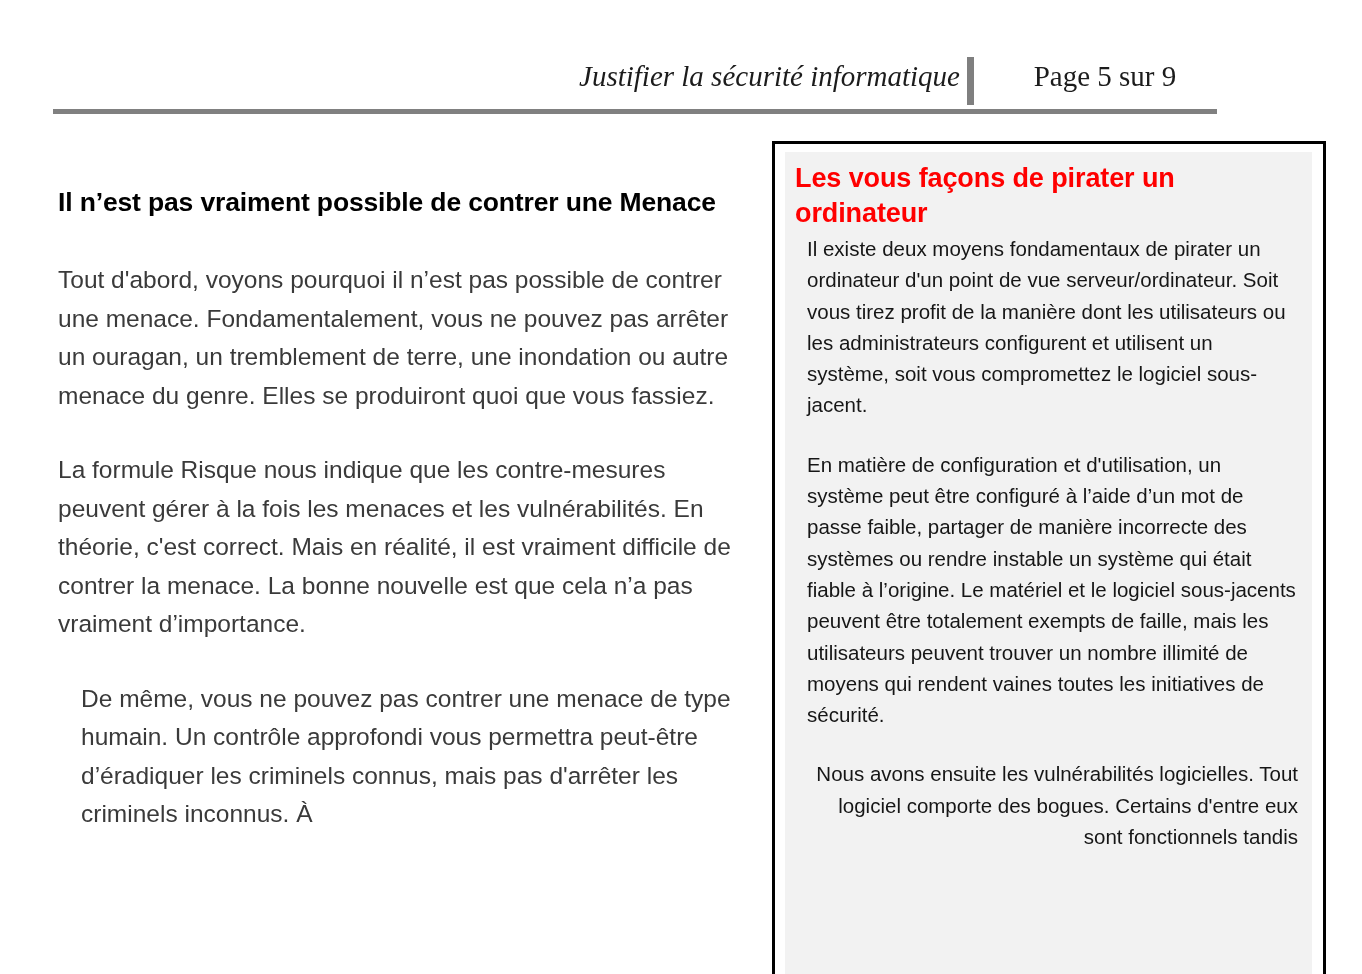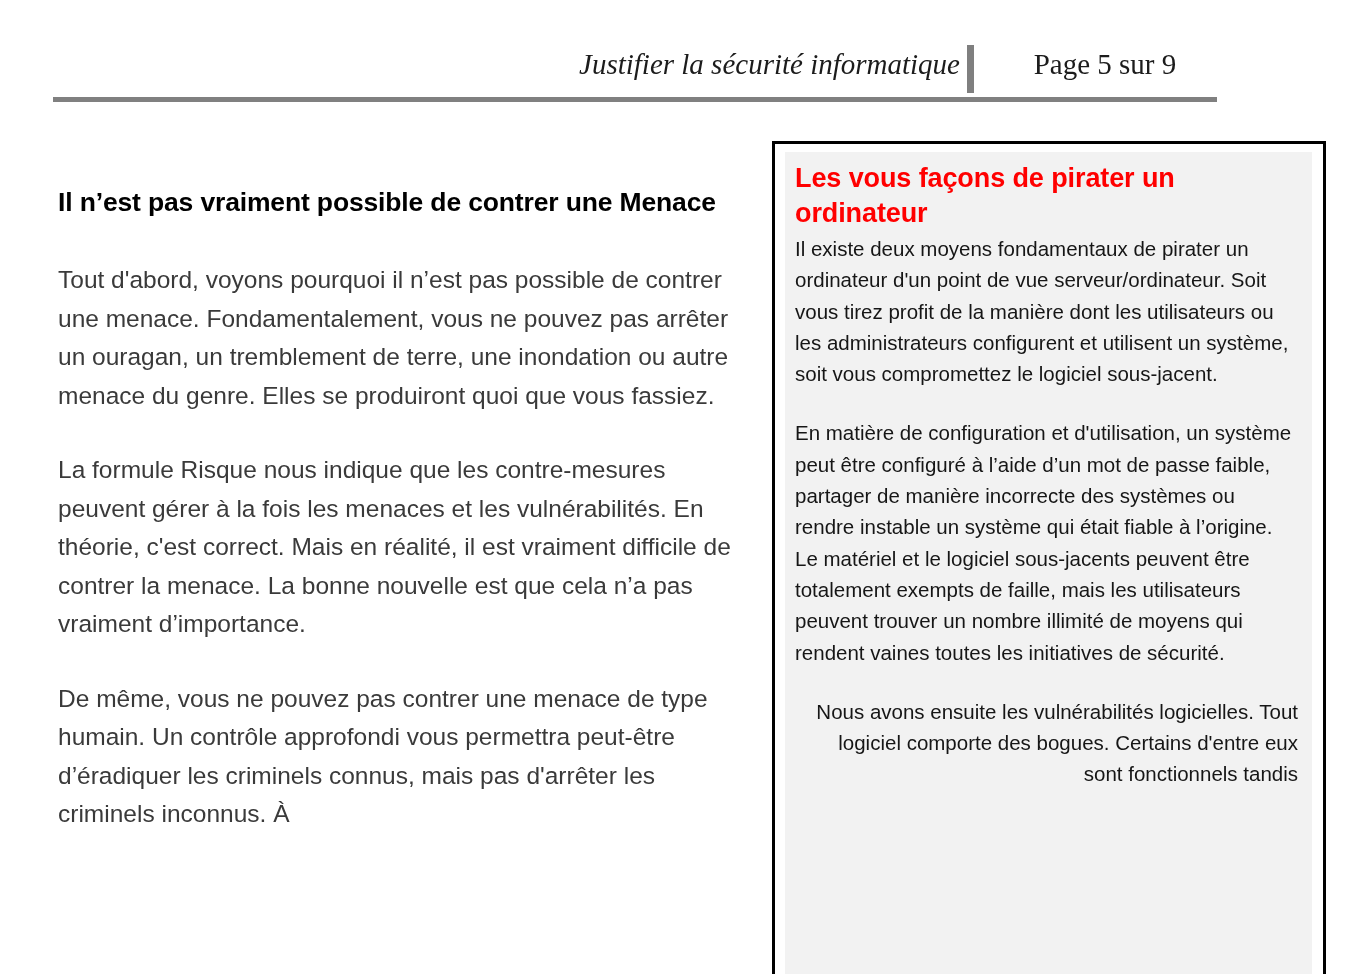--- a/index.html
+++ b/index.html
@@ -12,21 +12,21 @@
     background: #ffffff;
     font-family: "Liberation Sans", sans-serif;
     overflow: hidden;
     position: relative;
   }
 
   
   .page-header {
     position: absolute;
     left: 0;
-    top: 0;
+    top: 12px;
     width: 1192px;
     height: 104px;
   }
   .header-title {
     position: absolute;
     left: 400px;
     top: 44px;
     width: 560px;
     text-align: right;
     font-family: "Liberation Serif", serif;
@@ -81,20 +81,21 @@
     letter-spacing: -0.15px;
   }
   .body-para {
     margin: 0 0 36px 0;
     font-size: 24.5px;
     line-height: 38.5px;
     color: #3a3a3a;
   }
   .body-para:last-child {
     margin-bottom: 0;
+    margin-left: 23px;
   }
 
   
   .sidebar-callout {
     position: absolute;
     left: 772px;
     top: 141px;
     width: 554px;
     height: 860px;
     border: 3px solid #000000;
@@ -115,21 +116,21 @@
   }
   .sidebar-heading {
     margin: 0 0 2px 0;
     font-size: 27px;
     line-height: 35px;
     font-weight: bold;
     color: #ff0000;
     letter-spacing: -0.1px;
   }
   .sidebar-para {
-    margin: 0 0 28px 0;
+    margin: 0 0 28px 12px;
     font-size: 20.5px;
     line-height: 31.3px;
     color: #161616;
   }
   .sidebar-para:last-child {
     margin-bottom: 0;
     text-align: right;
   }
 </style>
 </head>

